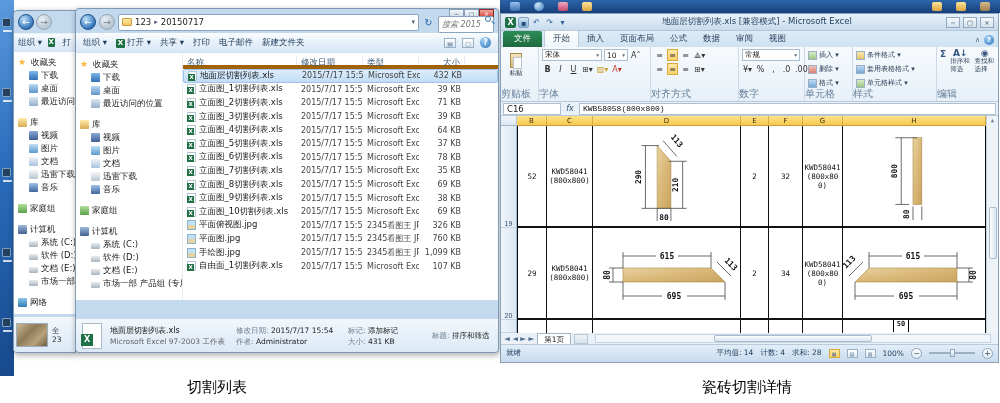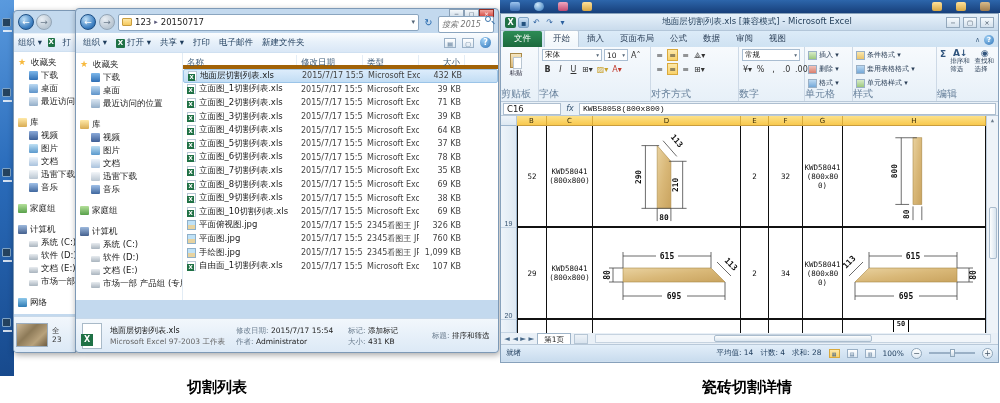--- a/index.html
+++ b/index.html
@@ -197,21 +197,21 @@
              font-size:7.5px;color:#1e3c5c;padding:0 5px;gap:24px}
   .st-right{margin-left:auto;display:flex;align-items:center;gap:7px}
   .stview{width:11px;height:9px;border:1px solid #9ab0c6;background:linear-gradient(#fff,#dde8f2);font-size:5px;
           text-align:center;line-height:8px;color:#4a6a8a}
   .stview.on{background:linear-gradient(#fde8a9,#f9d26a);border-color:#d9a93c}
   .zoomctl{width:11px;height:11px;border-radius:50%;border:1px solid #8fa6ba;background:linear-gradient(#fff,#dfe9f2);
            font-size:8px;line-height:9px;text-align:center;color:#456}
   .ztrack{width:46px;height:2px;background:#9ab0c6;position:relative}
   .zknob{position:absolute;left:45%;top:-3px;width:5px;height:8px;background:linear-gradient(#fff,#cfdce8);border:1px solid #8fa6ba}
   
-  .caption{position:absolute;top:378px;width:130px;text-align:center;font-size:15px;font-weight:bold;color:#000}
+  .caption{position:absolute;top:378px;width:130px;text-align:center;font-size:15px;font-weight:normal;color:#000}
   .cap-l{left:152px}
   .cap-r{left:682px}
 </style>
 </head>
 <body>
 
 <div class="stage">
 
   <div class="desktop">
     <div class="dicon" style="top:18px"></div>

